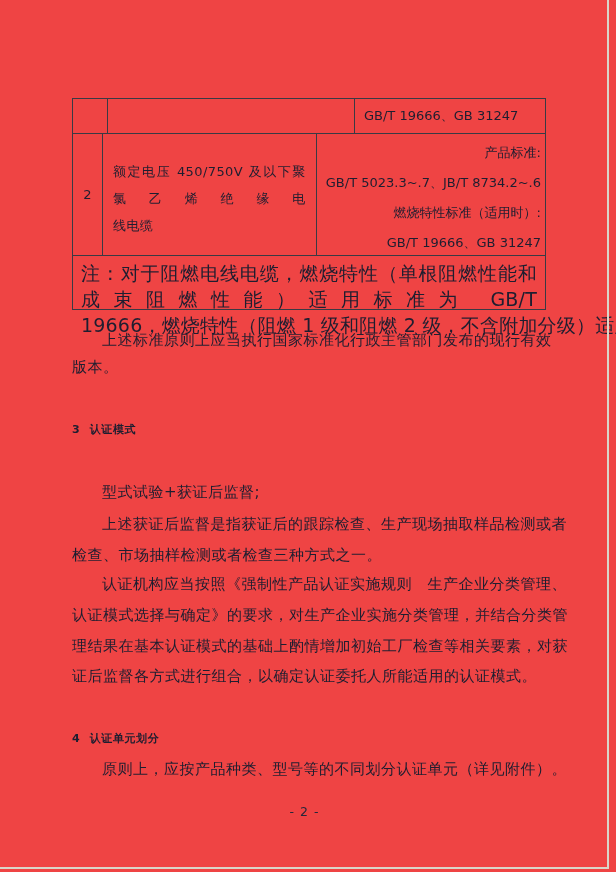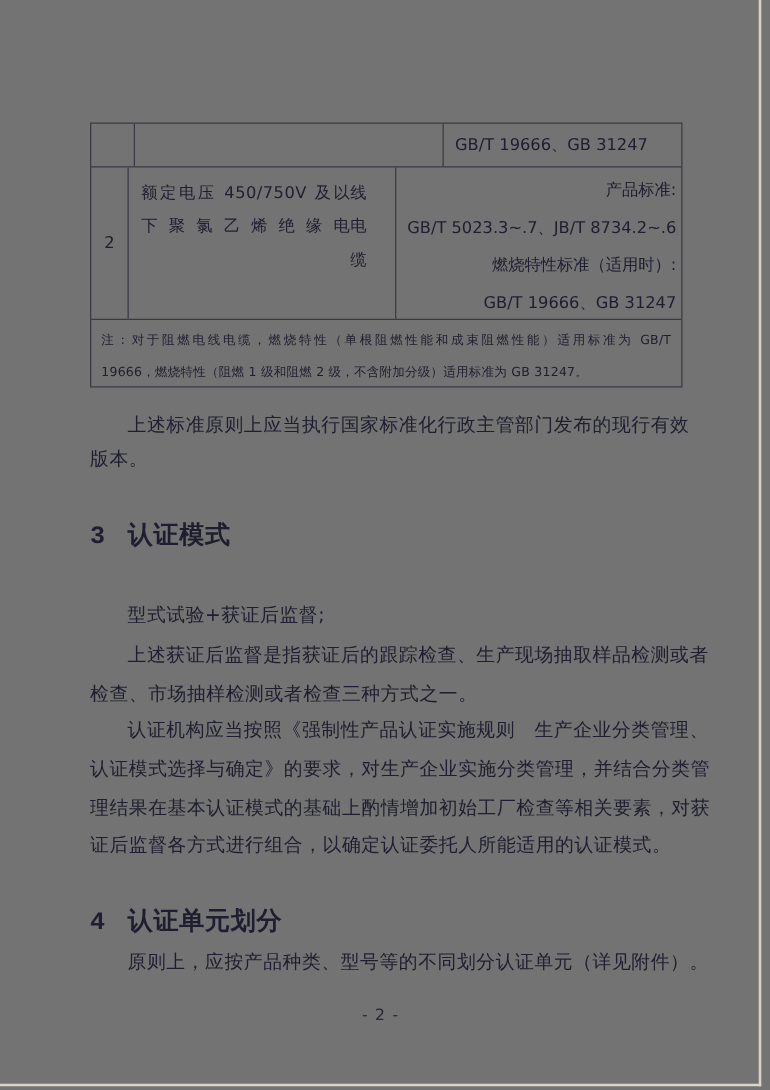--- a/index.html
+++ b/index.html
@@ -1,19 +1,19 @@
 <!DOCTYPE html>
 <html><head>
 <meta charset="utf-8">
 <style>
   html,body{margin:0;padding:0;background:#ffffff;}
   .page{
     position:relative;
     width:616px;height:872px;
-    background:#737373;
+    background:#ef4444;
     font-family:"DejaVu Sans",sans-serif;
     color:#1e1e30;
     overflow:hidden;
   }
   .edge-r{position:absolute;top:0;left:607px;width:2px;height:869px;background:#d9d5c9;}
   .edge-b{position:absolute;top:867px;left:0;width:609px;height:2px;background:#d9d5c9;}
 
   
   .tbl{
     position:absolute;left:72px;top:98px;width:474px;
@@ -23,36 +23,36 @@
   }
   .tr{display:flex;box-sizing:border-box;}
   .tr.bordered{border-bottom:1.2px solid #3a3a44;}
   .td{box-sizing:border-box;}
   .c1{width:35px;border-right:1.2px solid #3a3a44;display:flex;align-items:center;justify-content:center;}
   .c2{width:247px;border-right:1.2px solid #3a3a44;}
   .c3{flex:1;}
   .r1{height:35px;}
   .r1 .c3{display:flex;align-items:center;padding-left:9px;}
   .r2{height:122px;}
-  .r2 .c2{display:flex;justify-content:center;padding:7px 10px 0 10px;}
+  .r2 .c2{display:flex;flex-direction:column;justify-content:center;padding:7px 10px 0 10px;}
   .prod-line{line-height:27px;letter-spacing:0.4px;}
   .prod-line.just{text-align:justify;text-align-last:justify;}
   .r2 .c3{padding:4px 4px 0 9px;}
   .std-line{line-height:30px;white-space:nowrap;text-align:right;}
-  .note-row{height:53px;padding:4px 8px 0 8px;font-size:10px;}
+  .note-row{height:53px;padding:4px 8px 0 8px;font-size:19px;}
   .note-line{line-height:26px;letter-spacing:0.2px;white-space:nowrap;}
   .note-line.just{text-align:justify;text-align-last:justify;white-space:normal;}
 
   
   .bl{
     position:absolute;left:72px;width:478px;height:32px;line-height:32px;
     font-size:15px;letter-spacing:0.5px;white-space:nowrap;
   }
   .bl.indent{padding-left:30px;box-sizing:border-box;}
-  .heading{font-weight:bold;font-size:20px;letter-spacing:0.6px;word-spacing:5px;font-family:Liberation Mono, monospace;}
+  .heading{font-weight:bold;font-size:11px;letter-spacing:0.6px;word-spacing:5px;}
   .footer{
     position:absolute;left:0;top:796px;width:609px;height:32px;line-height:32px;
     text-align:center;font-size:12.5px;letter-spacing:1px;color:#27273a;
   }
 </style>
 </head>
 <body>
 
 <div class="page">
 

